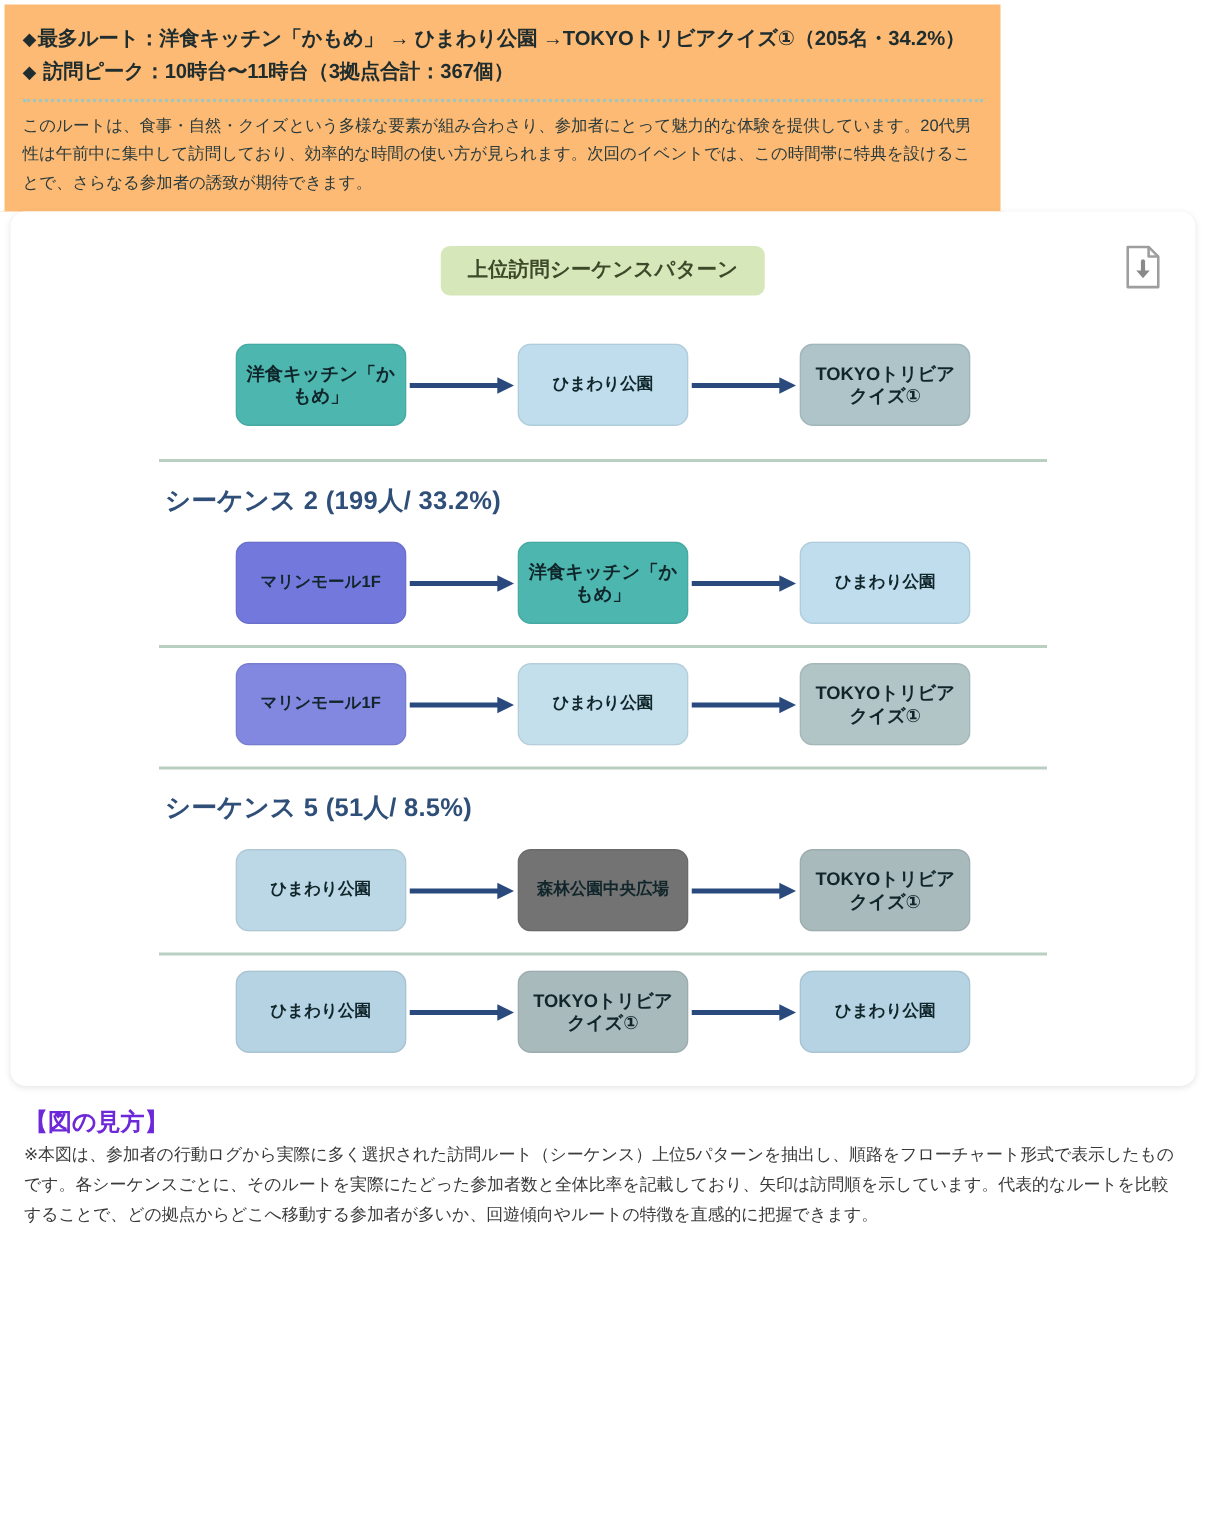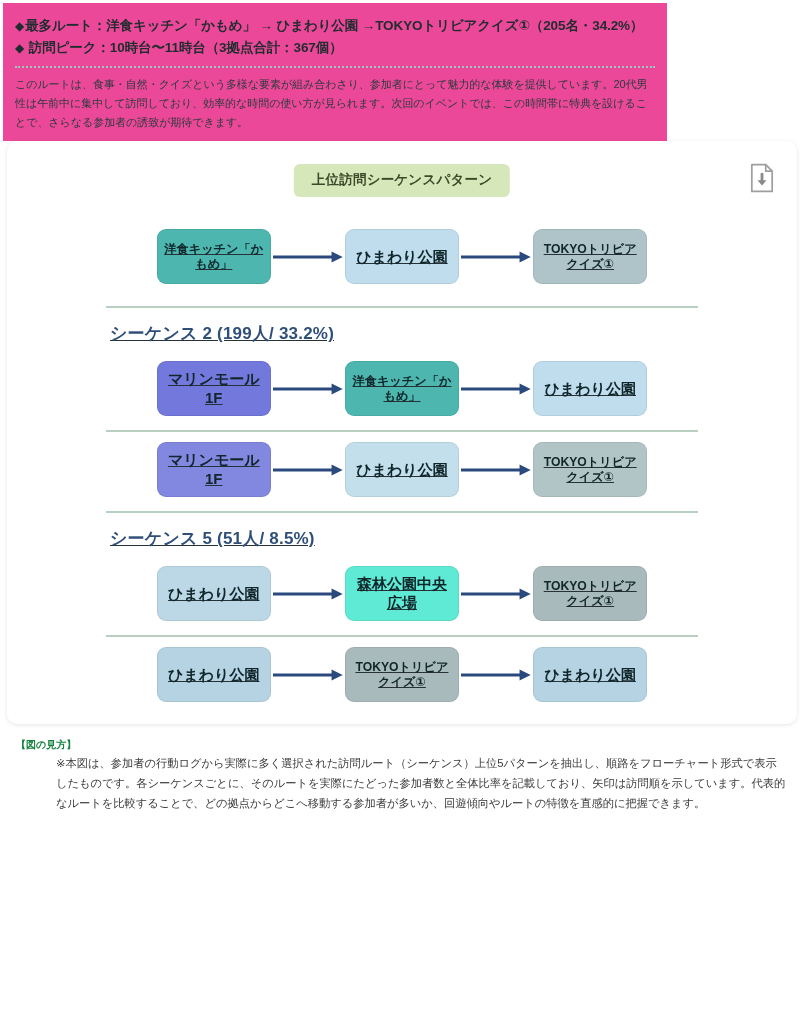--- a/index.html
+++ b/index.html
@@ -10,21 +10,21 @@
   body {
     width: 804px;
     height: 1024px;
     font-family: "Liberation Sans", "DejaVu Sans", sans-serif;
     color: #263238;
     overflow: hidden;
   }
 
   
   .summary-banner {
-    background: #ec4899;
+    background: #fdba74;
     border-left: 3px solid #ffffff;
     border-right: 3px solid #ffffff;
     border-top: 3px solid #ffffff;
     padding: 12px 12px 10px 12px;
     box-sizing: border-box;
     width: 670px;
   }
   .bullet-line {
     font-size: 13.5px;
     font-weight: bold;
@@ -53,21 +53,20 @@
   
   .chart-card {
     position: relative;
     margin: 0 auto;
     width: 790px;
     background: #ffffff;
     border-radius: 10px;
     box-shadow: 0 1px 4px rgba(0,0,0,0.10);
     padding: 16px 0 0 0;
     box-sizing: border-box;
-    text-decoration: underline;
   }
   .chart-title-row {
     position: relative;
     height: 46px;
   }
   .chart-title-badge {
     position: absolute;
     left: 50%;
     transform: translateX(-50%);
     top: 7px;
@@ -123,21 +122,21 @@
   .flow-row.first { padding-top: 26px; padding-bottom: 22px; }
 
   .node {
     width: 160px;
     height: 55px;
     border-radius: 9px;
     display: flex;
     align-items: center;
     justify-content: center;
     text-align: center;
-    font-size: 15px;
+    font-size: 11px;
     font-weight: bold;
     color: #10262b;
     box-sizing: border-box;
     border: 1px solid rgba(0,0,0,0.07);
     padding: 0 4px;
     line-height: 1.25;
   }
   .node.small-text { font-size: 12.2px; }
 
   .arrow {
@@ -148,31 +147,30 @@
   }
   .arrow svg { display: block; width: 100%; height: 12px; }
 
   
   .footer-note {
     padding: 14px 16px 10px 16px;
     box-sizing: border-box;
     width: 804px;
   }
   .footer-title {
-    font-size: 10px;
-    font-weight: bold;
-    color: #15803d;
+    font-size: 16px;
+    font-weight: bold;
+    color: #6d28d9;
     padding-bottom: 2px;
   }
   .footer-body {
     font-size: 11.3px;
     line-height: 1.75;
     color: #3a3a3a;
     letter-spacing: -0.05px;
-    margin-left: 40px;
   }
 </style>
 </head>
 <body>
 
 <div class="summary-banner">
   <div class="bullet-line">
     <span class="bullet-mark">◆</span><span>最多ルート：洋食キッチン「かもめ」 → ひまわり公園 →TOKYOトリビアクイズ①（205名・34.2%）</span>
   </div>
   <div class="bullet-line">
@@ -260,21 +258,21 @@
         <hr class="seq-divider">
         <div class="seq-heading">シーケンス 5 (51人/ 8.5%)</div>
         <div class="flow-row">
           <div class="node" style="background: rgb(188, 216, 230);">ひまわり公園</div>
           <div class="arrow">
             <svg viewBox="0 0 100 12" preserveAspectRatio="none">
               <line x1="0" y1="6" x2="86" y2="6" stroke="#2a4a7e" stroke-width="3.2"></line>
               <polygon points="84,0.5 100,6 84,11.5" fill="#2a4a7e"></polygon>
             </svg>
           </div>
-          <div class="node" style="background: #5eead4;">森林公園中央広場</div>
+          <div class="node" style="background: #737373;">森林公園中央広場</div>
           <div class="arrow">
             <svg viewBox="0 0 100 12" preserveAspectRatio="none">
               <line x1="0" y1="6" x2="86" y2="6" stroke="#2a4a7e" stroke-width="3.2"></line>
               <polygon points="84,0.5 100,6 84,11.5" fill="#2a4a7e"></polygon>
             </svg>
           </div>
           <div class="node small-text" style="background: rgb(169, 186, 188);">TOKYOトリビアクイズ①</div>
         </div>
       </div>
       <div class="seq-block">

